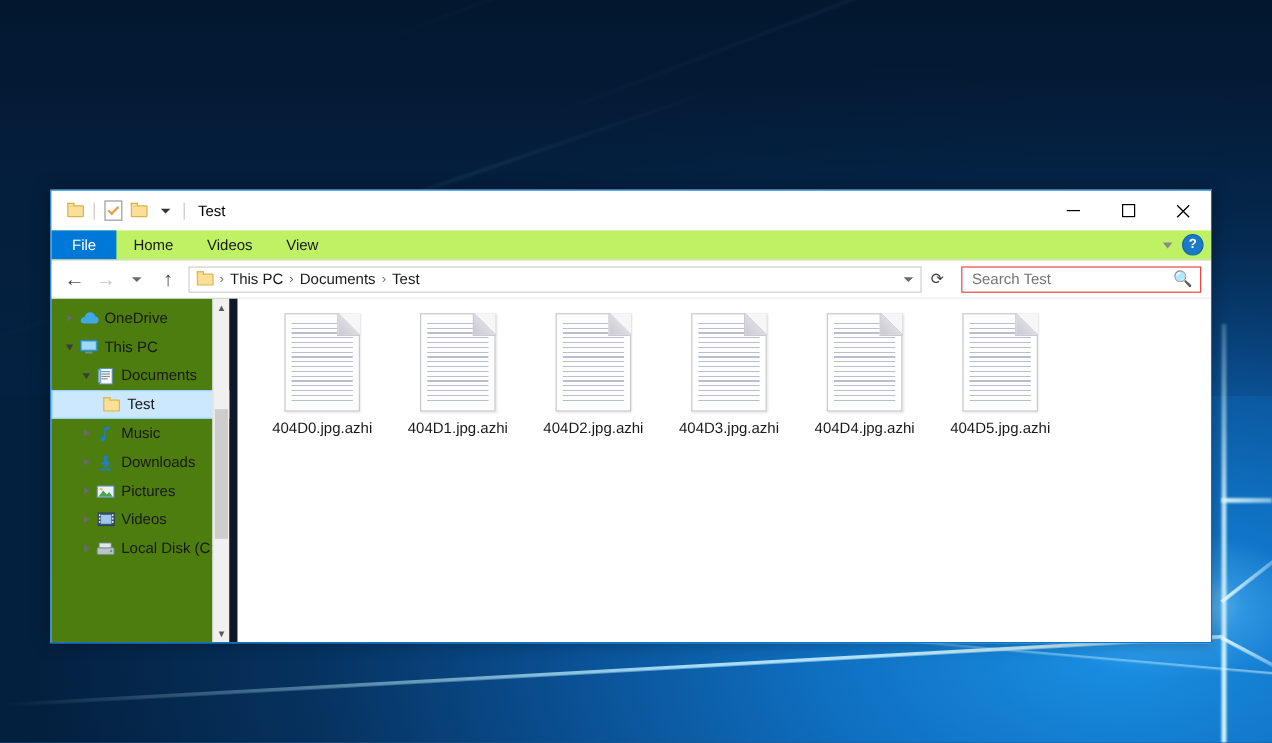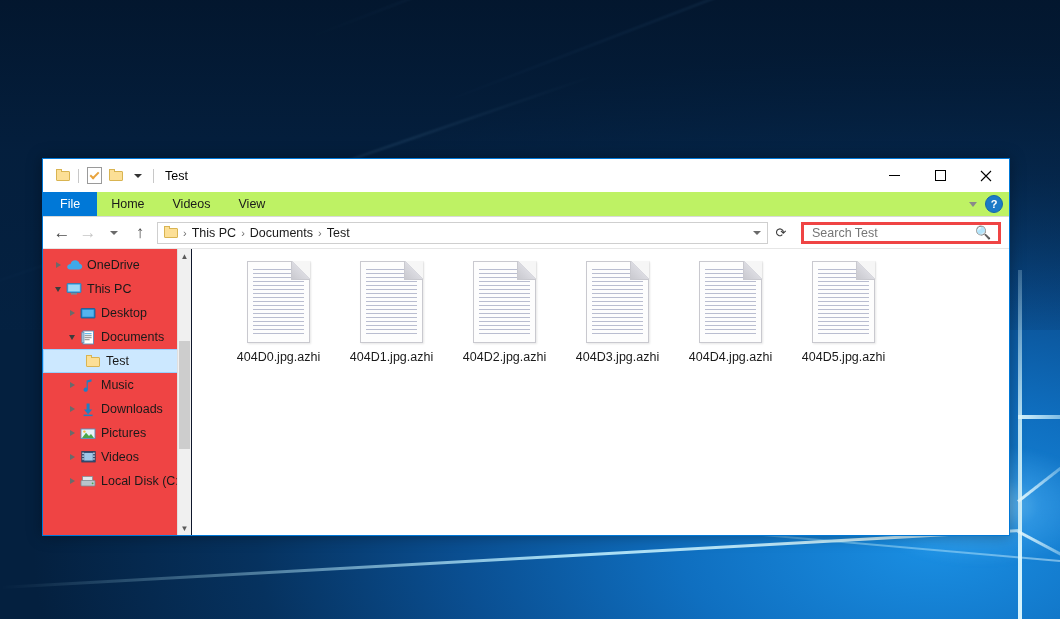--- a/index.html
+++ b/index.html
@@ -159,36 +159,36 @@
     flex:1 1 auto; height:22px; border:1px solid #cfcfcf; background:#fff;
     display:flex; align-items:center; padding:0 4px; margin-left:4px; box-sizing:border-box;
   }
   .crumb { font-size:12.5px; color:#1a1a1a; padding:0 4px; }
   .crumb-sep {
     color:#6d6d6d; font-size:11px; padding:0 1px; user-select:none;
   }
   .crumb-right { margin-left:auto; display:flex; align-items:center; gap:8px; padding-right:2px;}
   .refresh { font-size:13px; color:#3c3c3c; }
   .searchbox {
-    width:200px; height:22px; border:3px solid #ef4444; background:#fff;
+    width:200px; height:22px; border:1px solid #ef4444; background:#fff;
     display:flex; align-items:center; padding:0 6px; margin-left:7px; box-sizing:border-box;
   }
   .searchbox input {
     border:none; outline:none; flex:1; font-size:12.5px; color:#6d6d6d;
     font-family:"Liberation Sans", sans-serif; background:transparent;
   }
   .search-ico { color:#4a4a4a; font-size:13px; }
 
   
   .body {
     flex:1 1 auto; display:flex; min-height:0; border-top:1px solid #e6e6e6;
   }
   .navpane {
-    width: 148px; flex:0 0 auto; background:#ef4444; position:relative;
-    border-right:1px solid #0f172a;
+    width: 148px; flex:0 0 auto; background:#4d7c0f; position:relative;
+    border-right:7px solid #0f172a;
     padding-top: 4px;
     text-align: center;
   }
   .tree-item {
     height:24px; display:flex; align-items:center; font-size:12.5px; color:#1a1a1a;
     padding-left: 8px; position:relative; white-space:nowrap;
   }
   .tree-item.selected { background:#cce8ff; border:1px solid #99d1ff; box-sizing:border-box; }
   .twisty {
     width:14px; height:24px; display:flex; align-items:center; justify-content:center; flex:0 0 auto;
@@ -203,21 +203,21 @@
 
   
   .nav-scroll {
     position:absolute; right:0; top:0; width:14px; height:100%;
     background:#f0f0f0; border-left:1px solid #e0e0e0; box-sizing:border-box;
   }
   .sb-arrow { height:14px; display:flex; align-items:center; justify-content:center; color:#5a5a5a; font-size:8px;}
   .sb-thumb { position:absolute; left:1px; width:11px; top:92px; height:108px; background:#cdcdcd; }
 
   
-  .content { flex:1 1 auto; background:#fff; position:relative; padding: 8px 0 0 30px; }
+  .content { flex:1 1 auto; background:#fff; position:relative; padding: 8px 0 0 14px; }
   .filegrid { display:flex; flex-wrap:wrap; gap:0px; }
   .fileitem {
     width: 113px; display:flex; flex-direction:column; align-items:center;
     padding-top: 4px;
   }
   .fileicon { width:63px; height:82px; position:relative; }
   .page {
     position:absolute; left:0; top:0; width:63px; height:82px;
     background:#fdfdfd; border:1px solid #c9c9cf; box-sizing:border-box;
     box-shadow: 1px 1px 2px rgba(0,0,0,.10);
@@ -385,32 +385,20 @@
         <div class="tree-ico">
           <svg width="16" height="14" viewBox="0 0 16 14">
             <rect x="1" y="1.5" width="14" height="9" rx="0.6" fill="#3fa9e8" stroke="#2b7fb5" stroke-width="0.8"></rect>
             <rect x="2.2" y="2.7" width="11.6" height="6.6" fill="#9ed8f5"></rect>
             <rect x="5" y="11" width="6" height="1.6" fill="#7b8a95"></rect>
           </svg>
         </div>
         <span class="tree-label">This PC</span>
       </div>
 
-      <div class="tree-item indent2">
-        <div class="twisty">
-            <div class="tw-right"></div>
-          </div>
-        <div class="tree-ico">
-          <svg width="16" height="13" viewBox="0 0 16 13">
-            <rect x="1" y="1.5" width="14" height="9.5" rx="0.6" fill="#1f7fc4" stroke="#145f96" stroke-width="0.8"></rect>
-            <rect x="2.3" y="2.8" width="11.4" height="6.9" fill="#56b4ee"></rect>
-          </svg>
-        </div>
-        <span class="tree-label">Desktop</span>
-      </div>
 
       <div class="tree-item indent2">
         <div class="twisty">
             <div class="tw-down"></div>
           </div>
         <div class="tree-ico">
           <svg width="14" height="15" viewBox="0 0 14 15">
             <rect x="2" y="1" width="10.5" height="13" fill="#fff" stroke="#5b8fb9" stroke-width="0.9"></rect>
             <rect x="3.6" y="3.2" width="7" height="1" fill="#3fa9e8"></rect>
             <rect x="3.6" y="5.2" width="7" height="1" fill="#8a8a8a"></rect>

